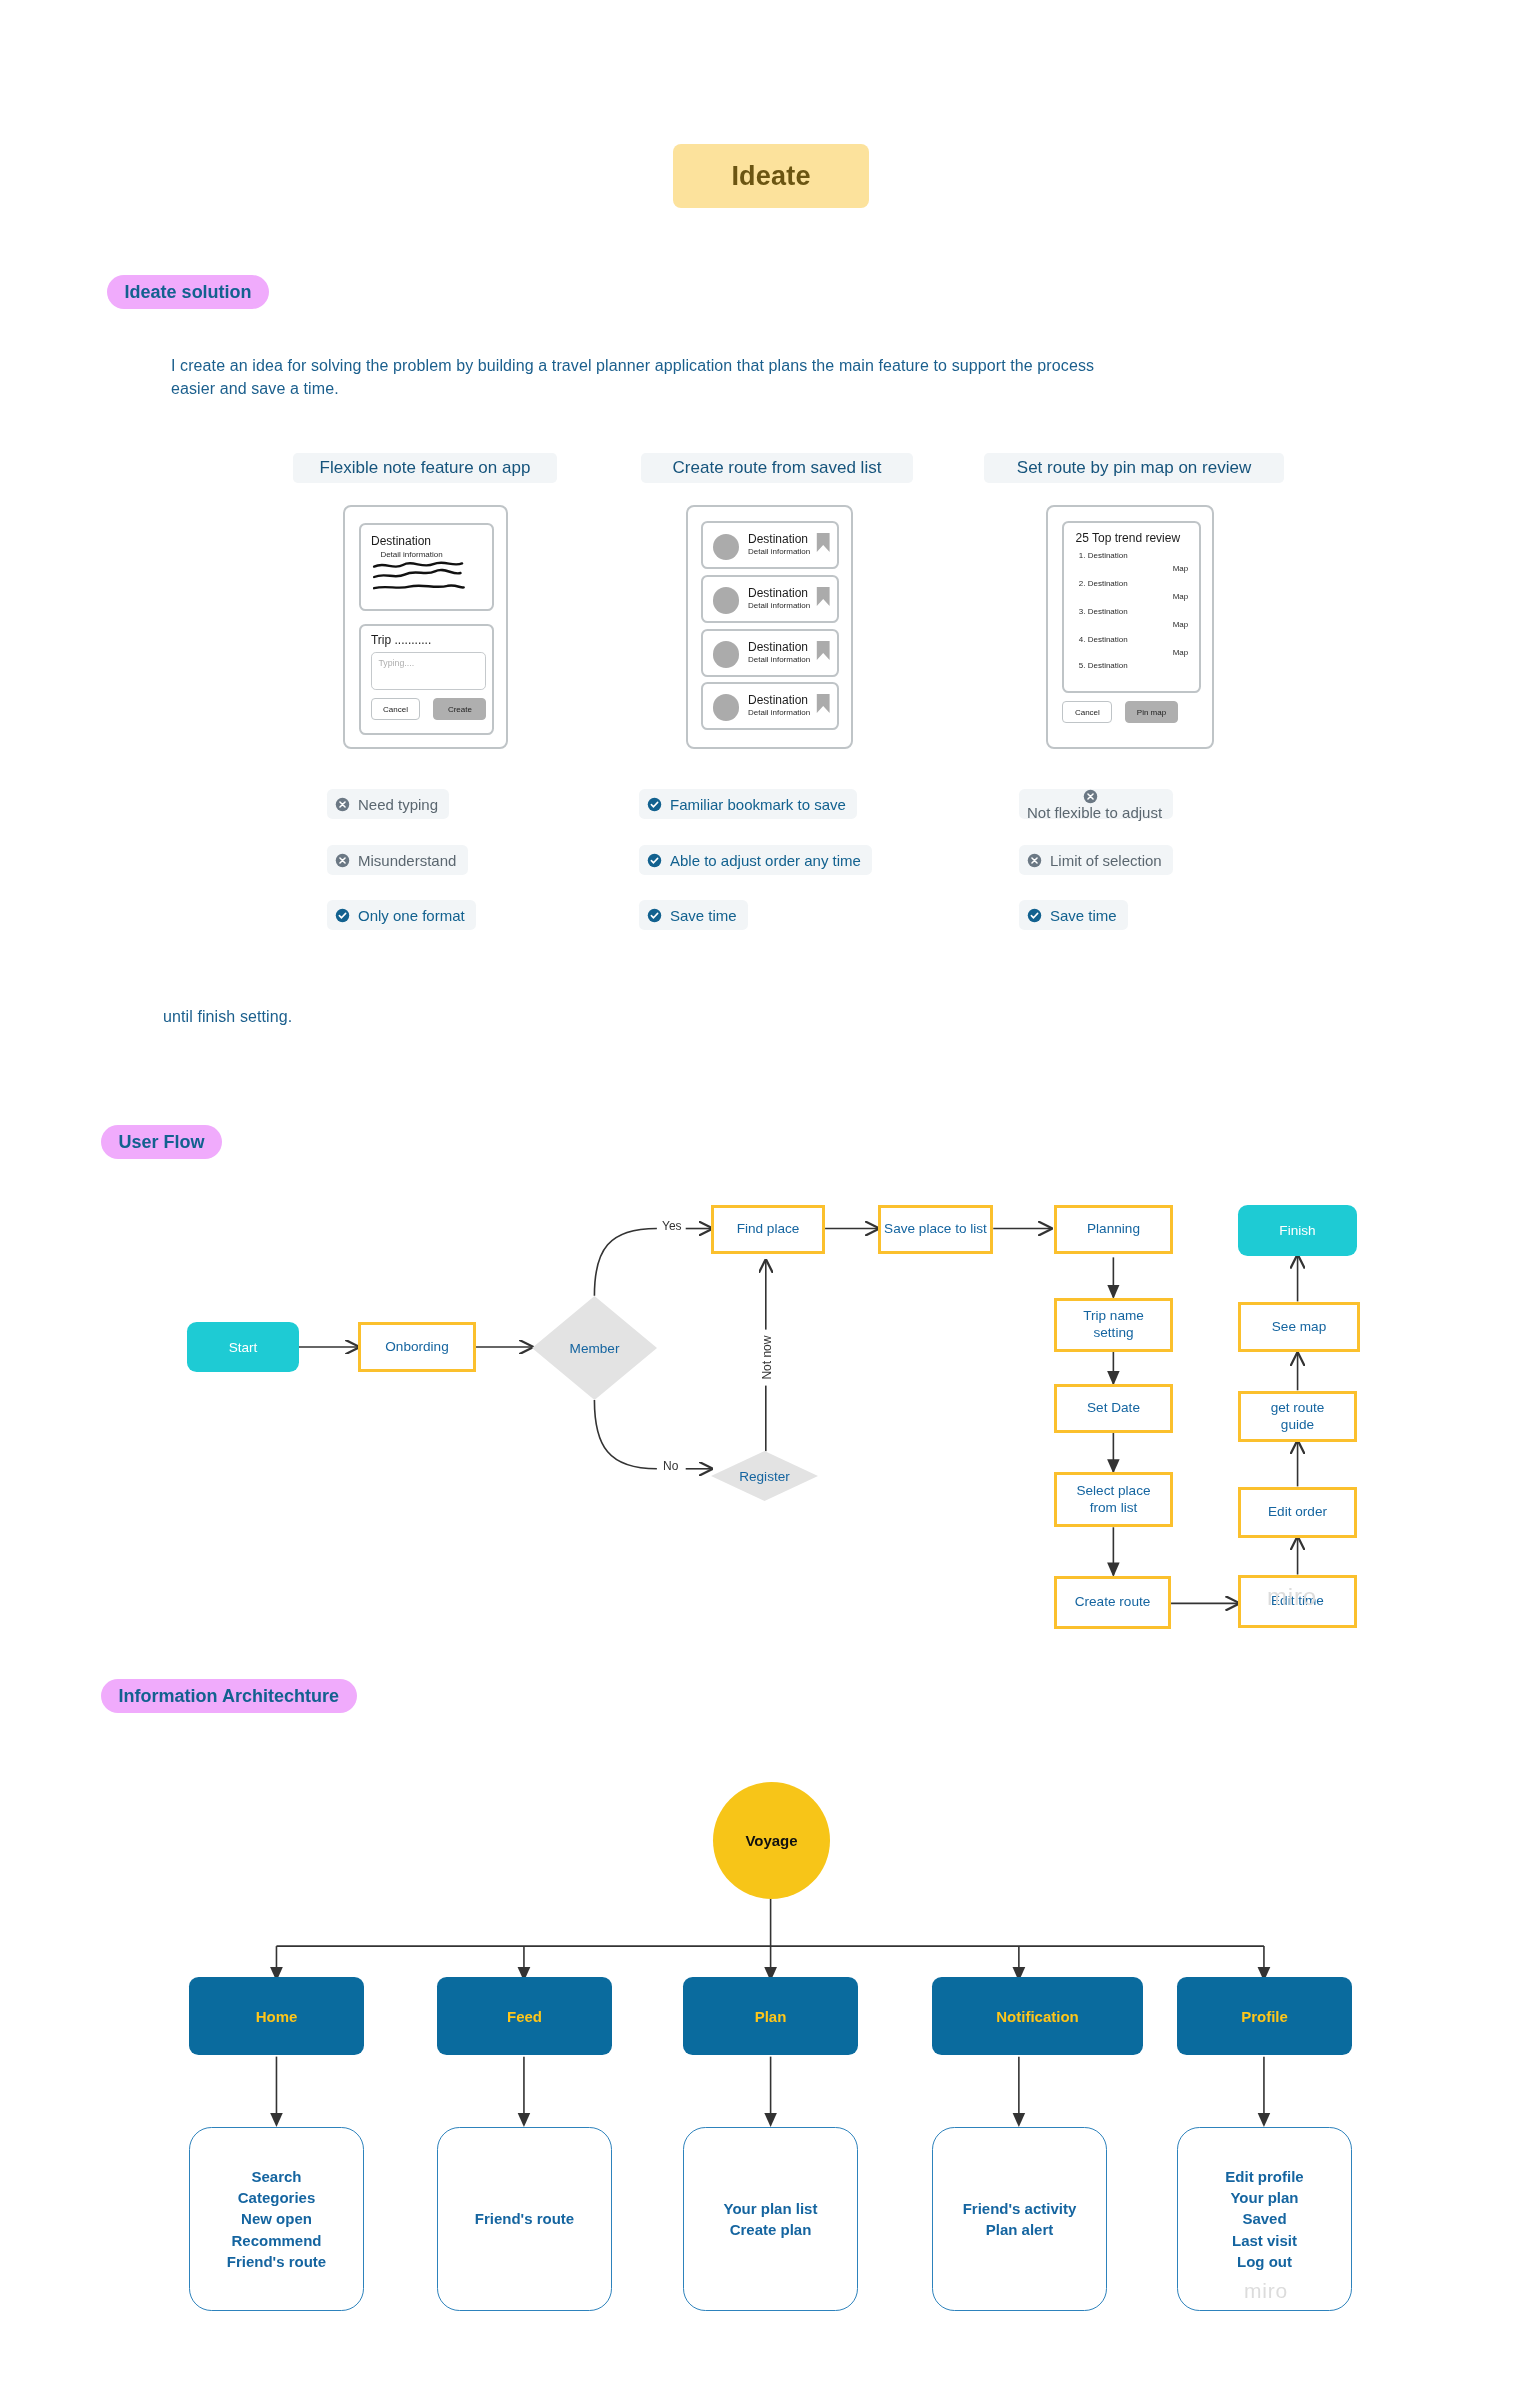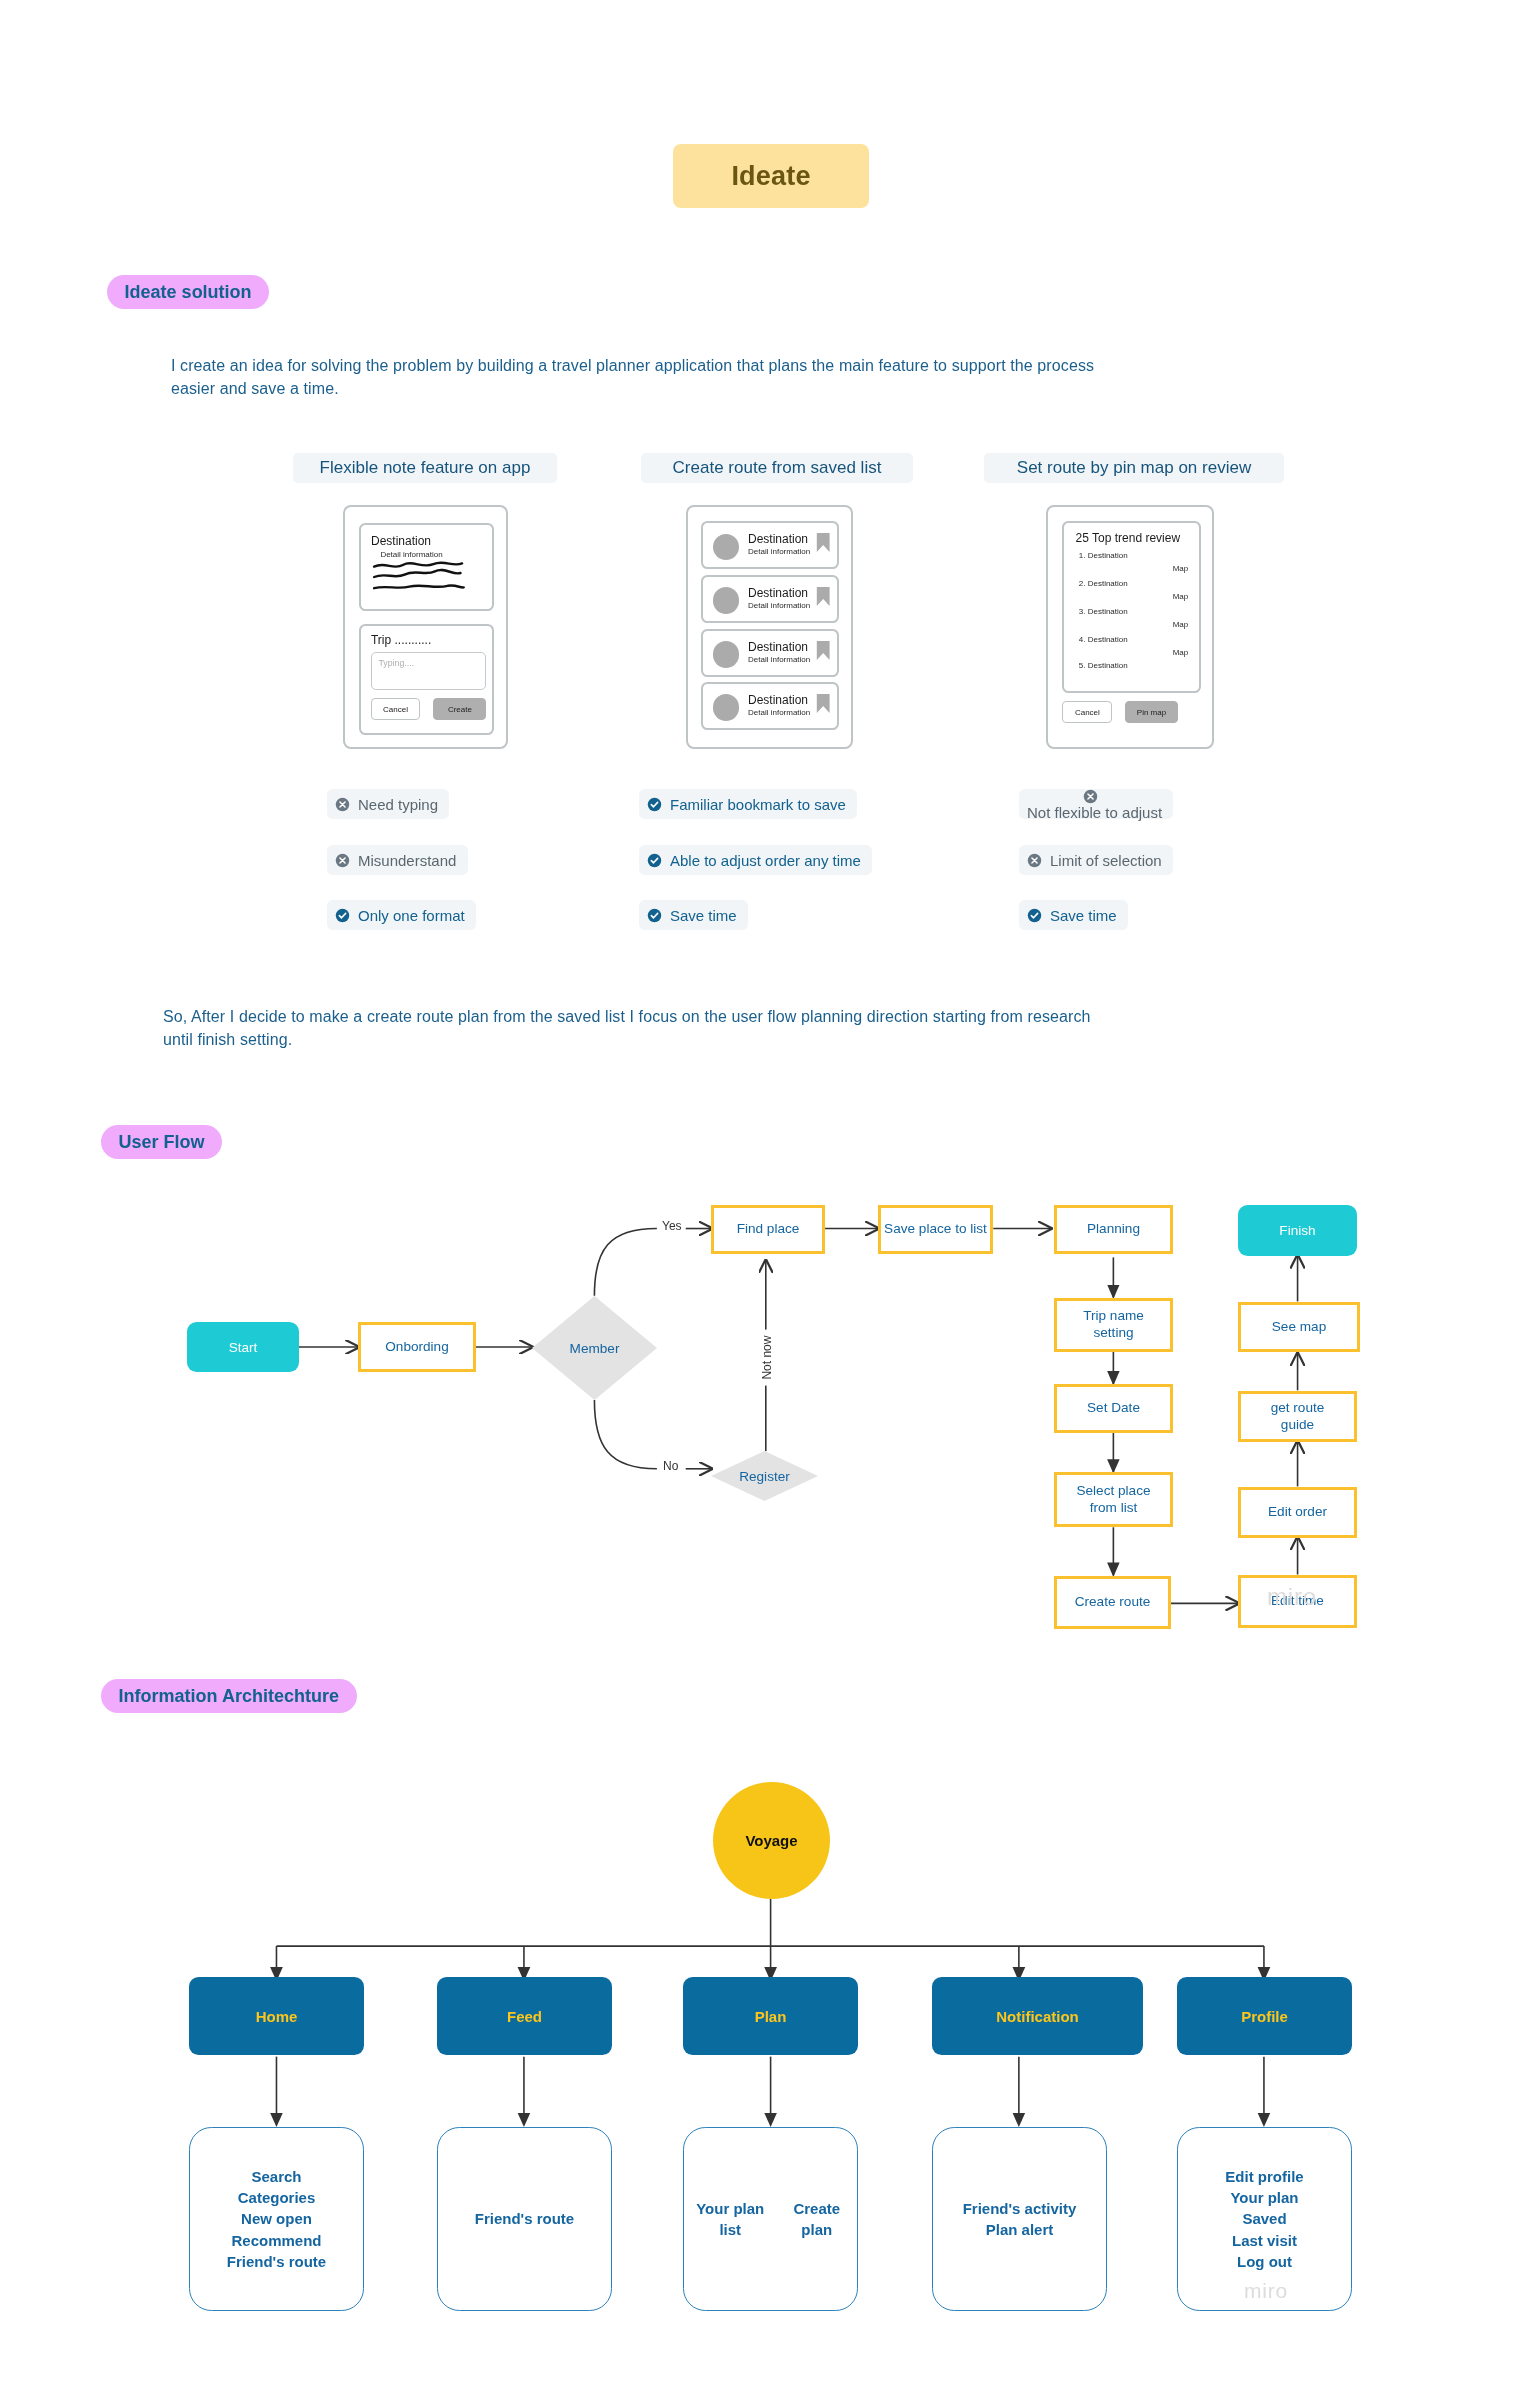--- a/index.html
+++ b/index.html
@@ -326,21 +326,20 @@
   </div>
   <div class="chip pos" style="left:1019px; top:900px;">
     <svg class="ic" viewBox="0 0 20 20">
         <circle cx="10" cy="10" r="9" fill="#12618F"></circle>
         <path d="M5.8 10.2 L8.7 13.1 L14.2 7.2" stroke="#fff" stroke-width="2.1" fill="none" stroke-linecap="round" stroke-linejoin="round"></path>
       </svg>
     <span>Save time</span>
   </div>
 
   <div class="body-para" style="left:163px; top:1005px; width:1234px;">
-    <div>So, After I decide to make a create route plan from the saved list I focus on the user flow planning direction starting from research</div>
     <div>until finish setting.</div>
   </div>
 
   <div class="section-pill" style="left:101px; top:1125px;">User Flow</div>
 
   <svg class="overlay" width="1538" height="2401" viewBox="0 0 1920 2998">
     <defs>
       <marker id="ah" markerWidth="9" markerHeight="9" refX="8" refY="4.5" orient="auto">
         <path d="M0 0 L9 4.5 L0 9" fill="none" stroke="#333" stroke-width="1.4"></path>
       </marker>
@@ -454,21 +453,21 @@
   <div class="ia-leaf" style="left:189px; top:2127px; width:175px; height:184px; flex-direction:column;">
     <span>Search</span>
     <span>Categories</span>
     <span>New open</span>
     <span>Recommend</span>
     <span>Friend's route</span>
   </div>
   <div class="ia-leaf" style="left:437px; top:2127px; width:175px; height:184px; flex-direction:column;">
     <span>Friend's route</span>
   </div>
-  <div class="ia-leaf" style="left:683px; top:2127px; width:175px; height:184px; ">
+  <div class="ia-leaf" style="left:683px; top:2127px; width:175px; height:184px; flex-direction:column;">
     <span>Your plan list</span>
     <span>Create plan</span>
   </div>
   <div class="ia-leaf" style="left:932px; top:2127px; width:175px; height:184px; flex-direction:column;">
     <span>Friend's activity</span>
     <span>Plan alert</span>
   </div>
   <div class="ia-leaf" style="left:1177px; top:2127px; width:175px; height:184px; flex-direction:column;">
     <span>Edit profile</span>
     <span>Your plan</span>

